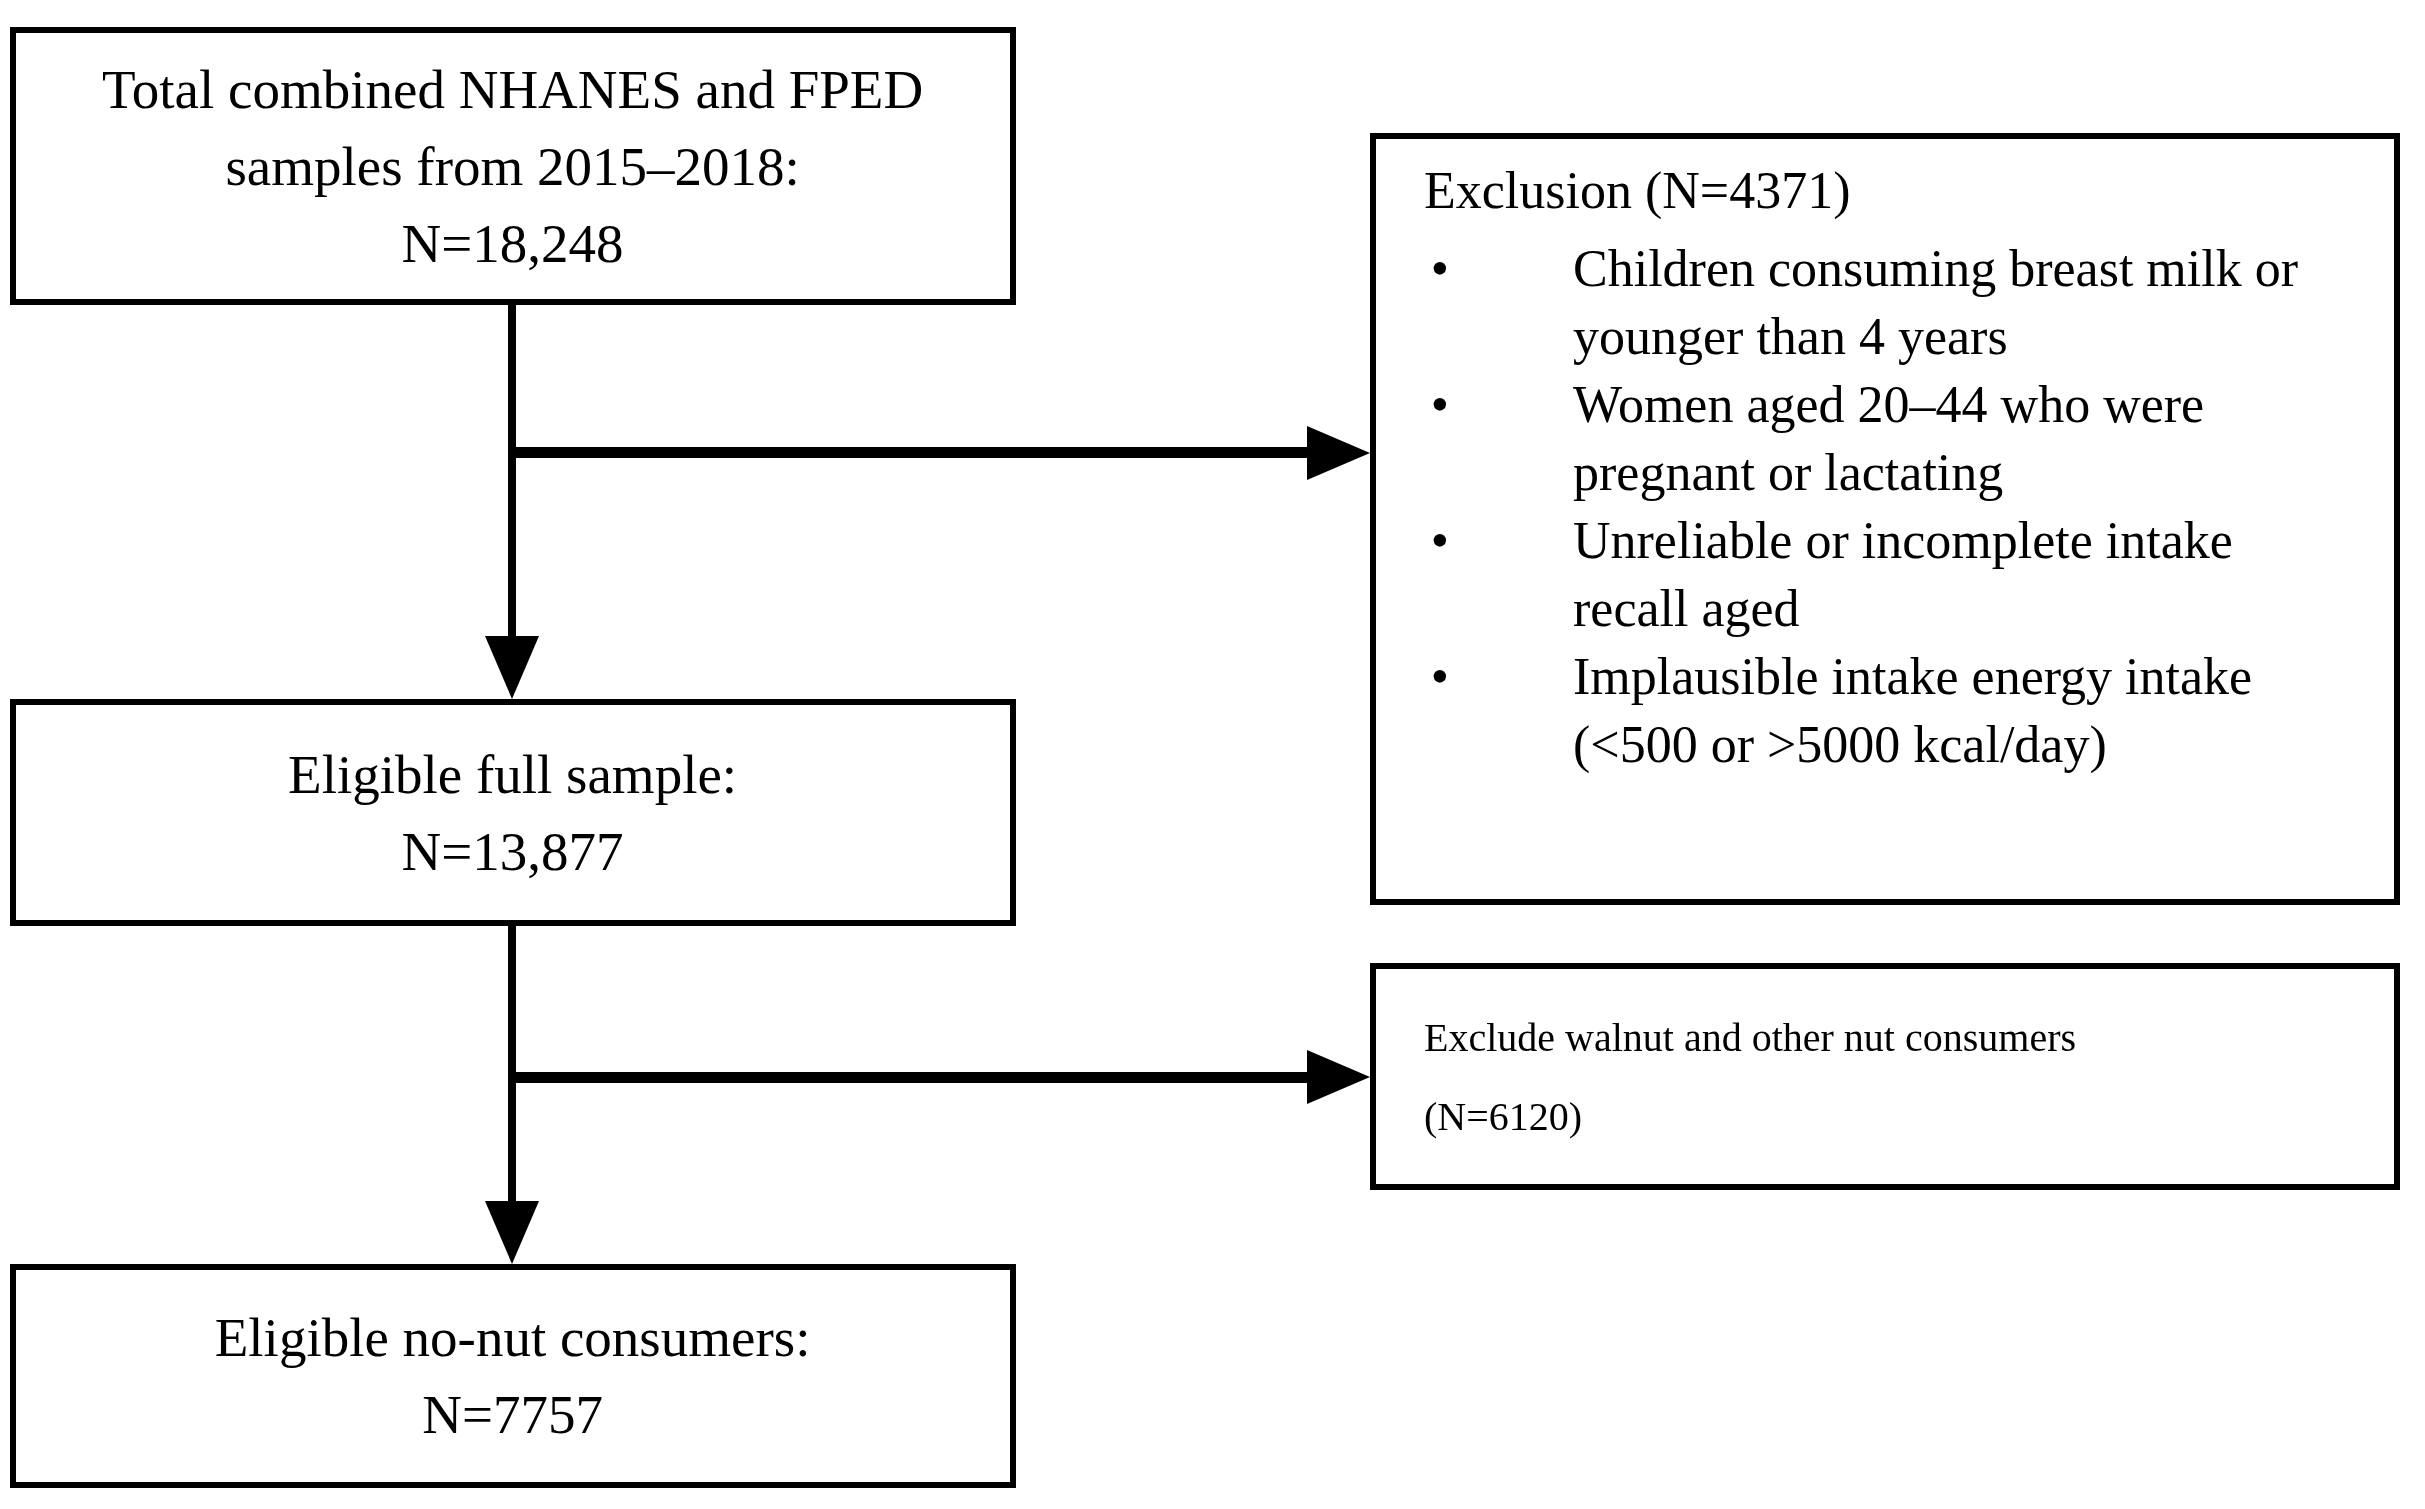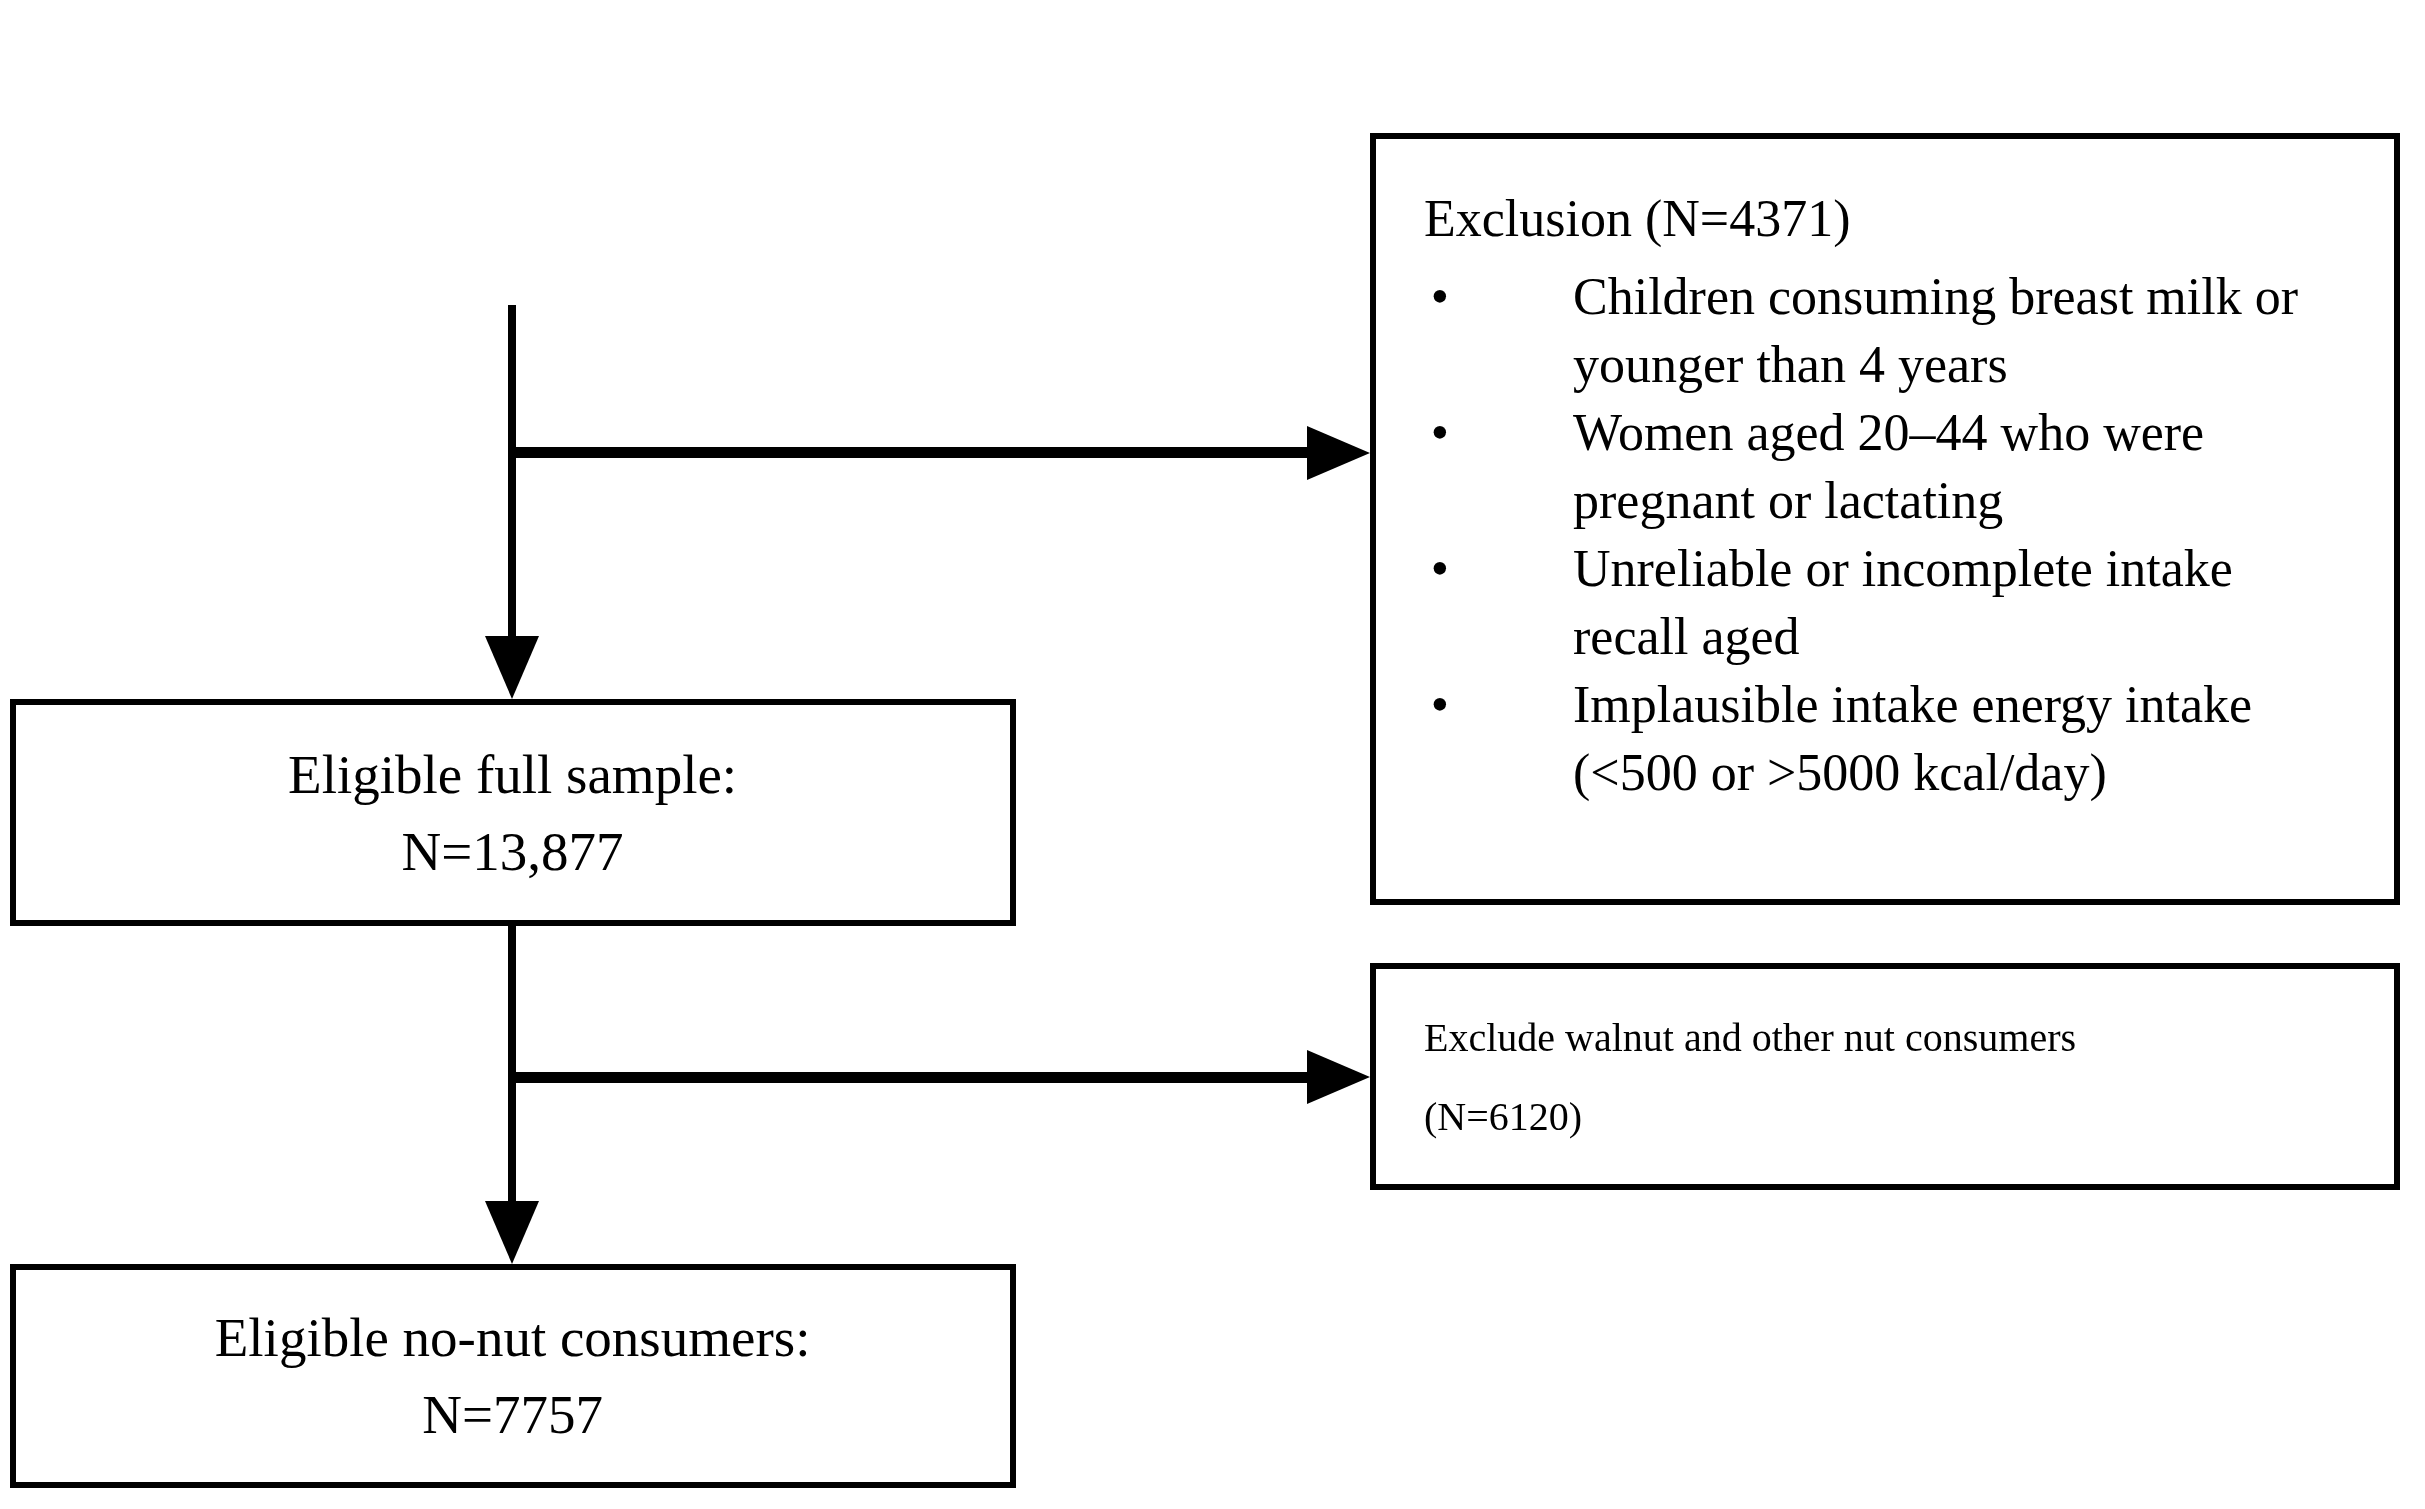--- a/index.html
+++ b/index.html
@@ -31,21 +31,21 @@
     font-size: 55px;
     line-height: 77px;
   }
   #box-total    { left: 9.6px;  top: 27px;   width: 1006px; height: 278px; }
   #box-full     { left: 9.6px;  top: 699px; width: 1006px; height: 227px; }
   #box-nonut    { left: 9.6px;  top: 1264px; width: 1006px; height: 224px; }
 
   
   #box-exclusion {
     left: 1370px; top: 133px; width: 1030px; height: 772px;
-    padding: 46px 30px 0 48px;
+    padding: 18px 30px 0 48px;
     font-size: 52px;
     line-height: 68px;
   }
   #box-walnut {
     left: 1370px; top: 963px; width: 1030px; height: 227px;
     display: flex;
     flex-direction: column;
     justify-content: center;
     padding: 0 55px 0 48px;
     font-size: 40px;
@@ -89,20 +89,25 @@
     border-left: 63px solid #000000;
   }
   #ah-right-1 { left: 1307px; top: 426px; }
   #ah-right-2 { left: 1307px; top: 1050px; }
 </style>
 </head>
 <body>
 
 <div class="canvas">
 
+  <div class="box stack-box" id="box-total">
+    <div>Total combined NHANES and FPED</div>
+    <div>samples from 2015–2018:</div>
+    <div>N=18,248</div>
+  </div>
 
   <div class="vline" id="vline-1"></div>
   <div class="arrowhead-down" id="ah-down-1"></div>
 
   <div class="hline" id="hline-1"></div>
   <div class="arrowhead-right" id="ah-right-1"></div>
 
   <div class="box" id="box-exclusion">
     <div class="exclusion-title">Exclusion (N=4371)</div>
 

